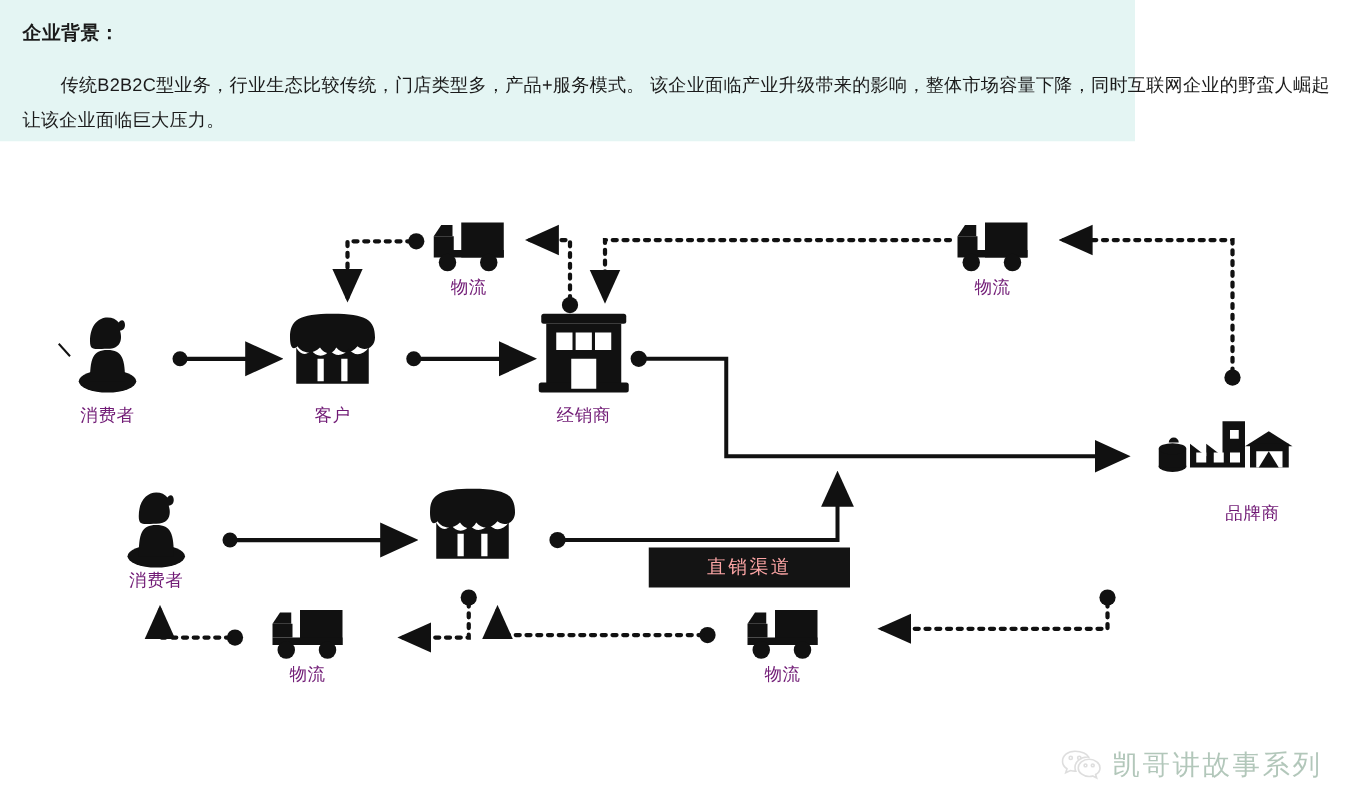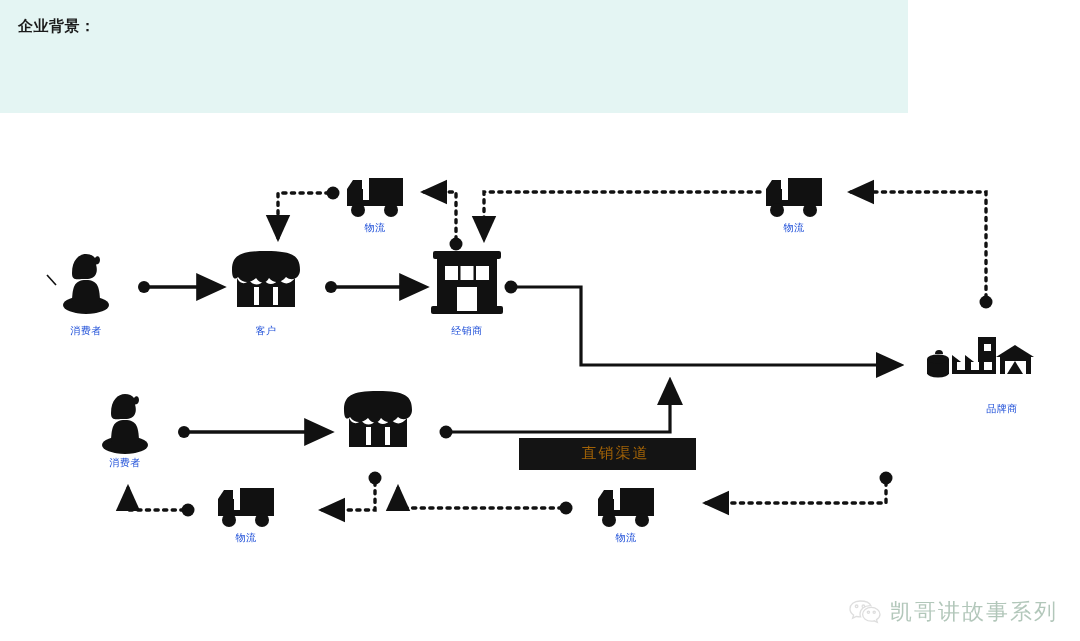--- a/index.html
+++ b/index.html
@@ -29,32 +29,32 @@
     letter-spacing:.2px;
   }
 
   
   .canvas{position:absolute;left:0;top:113px;width:1080px;height:528px;}
   .canvas svg{position:absolute;left:0;top:0;}
 
   
   .node-label{
     position:absolute;
-    font-size:10px;color:#1d4ed8;
+    font-size:14px;color:#701a75;
     text-align:center;white-space:nowrap;
     transform:translateX(-50%);
     letter-spacing:.5px;
   }
 
   
   .chip{
     position:absolute;
-    background:#141414;color:#a16207;
+    background:#141414;color:#fca5a5;
     font-size:15px;letter-spacing:2px;
-    padding:6px 0 7px 16px;text-align:center;
+    padding:6px 0 7px 0;text-align:center;
     white-space:nowrap;
   }
 
   
   .watermark{
     position:absolute;right:22px;bottom:14px;
     display:flex;align-items:center;gap:9px;
     opacity:.32;
   }
   .watermark .wm-text{
@@ -62,20 +62,21 @@
     font-weight:500;
   }
 </style>
 </head>
 <body>
 
 <div id="root">
 
   <div class="banner">
     <div class="banner-title">企业背景：</div>
+    <div class="banner-body">传统B2B2C型业务，行业生态比较传统，门店类型多，产品+服务模式。 该企业面临产业升级带来的影响，整体市场容量下降，同时互联网企业的野蛮人崛起让该企业面临巨大压力。</div>
   </div>
 
   <div class="canvas">
 
     <svg width="1080" height="528" viewBox="0 0 1080 528">
       <defs>
         <marker id="ah" markerWidth="9" markerHeight="9" refX="7.6" refY="4.5" orient="auto">
           <path d="M0,0.4 L9,4.5 L0,8.6 Z" fill="#111"></path>
         </marker>
         <marker id="ahd" markerWidth="8" markerHeight="8" refX="6.8" refY="4" orient="auto">

